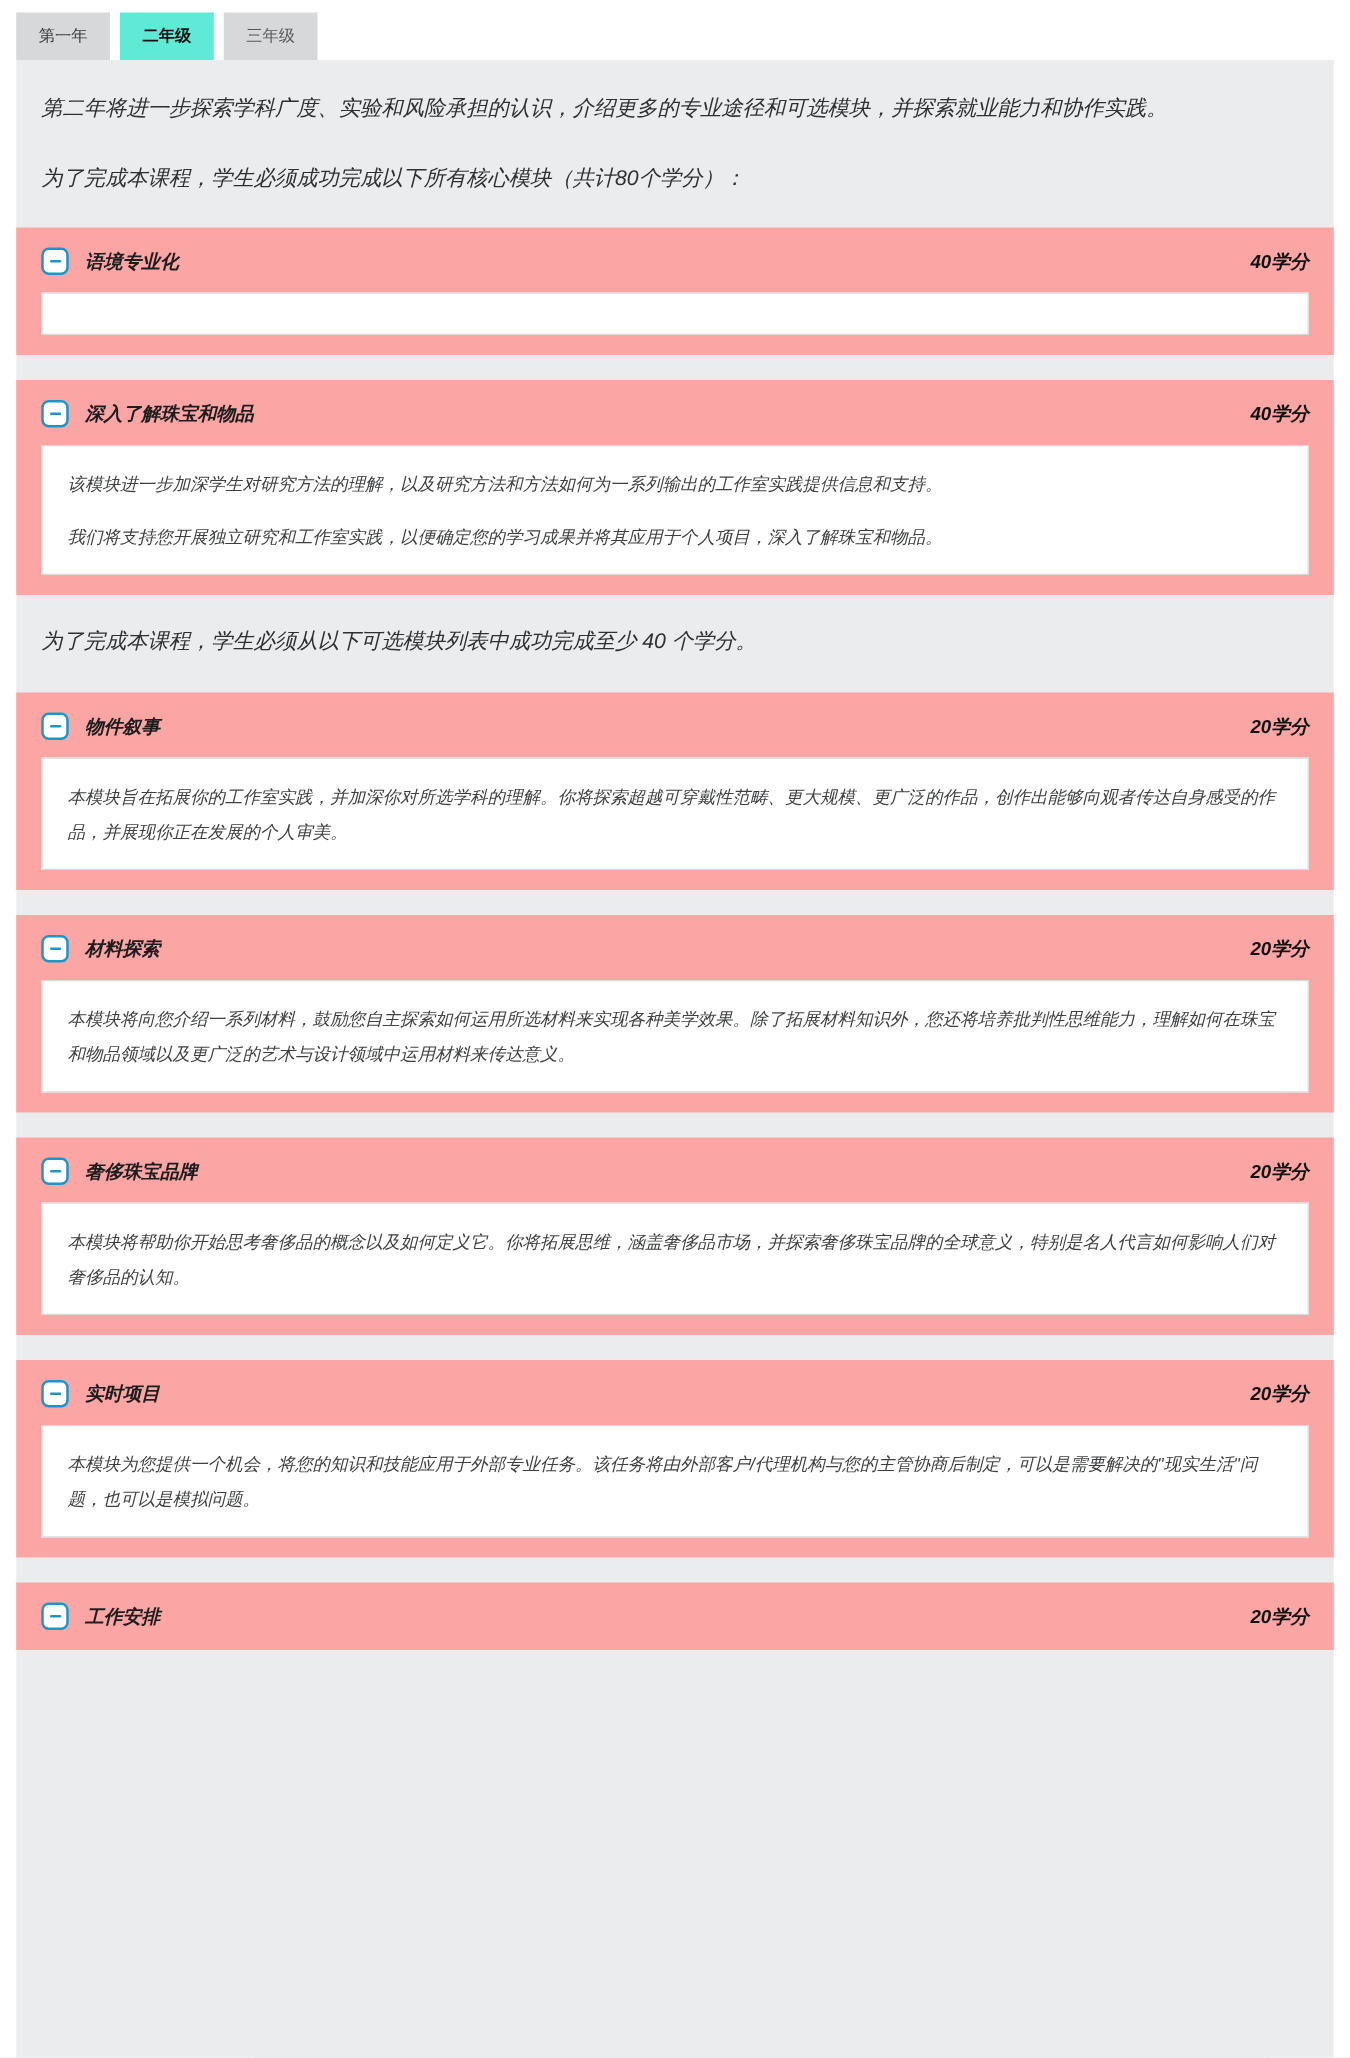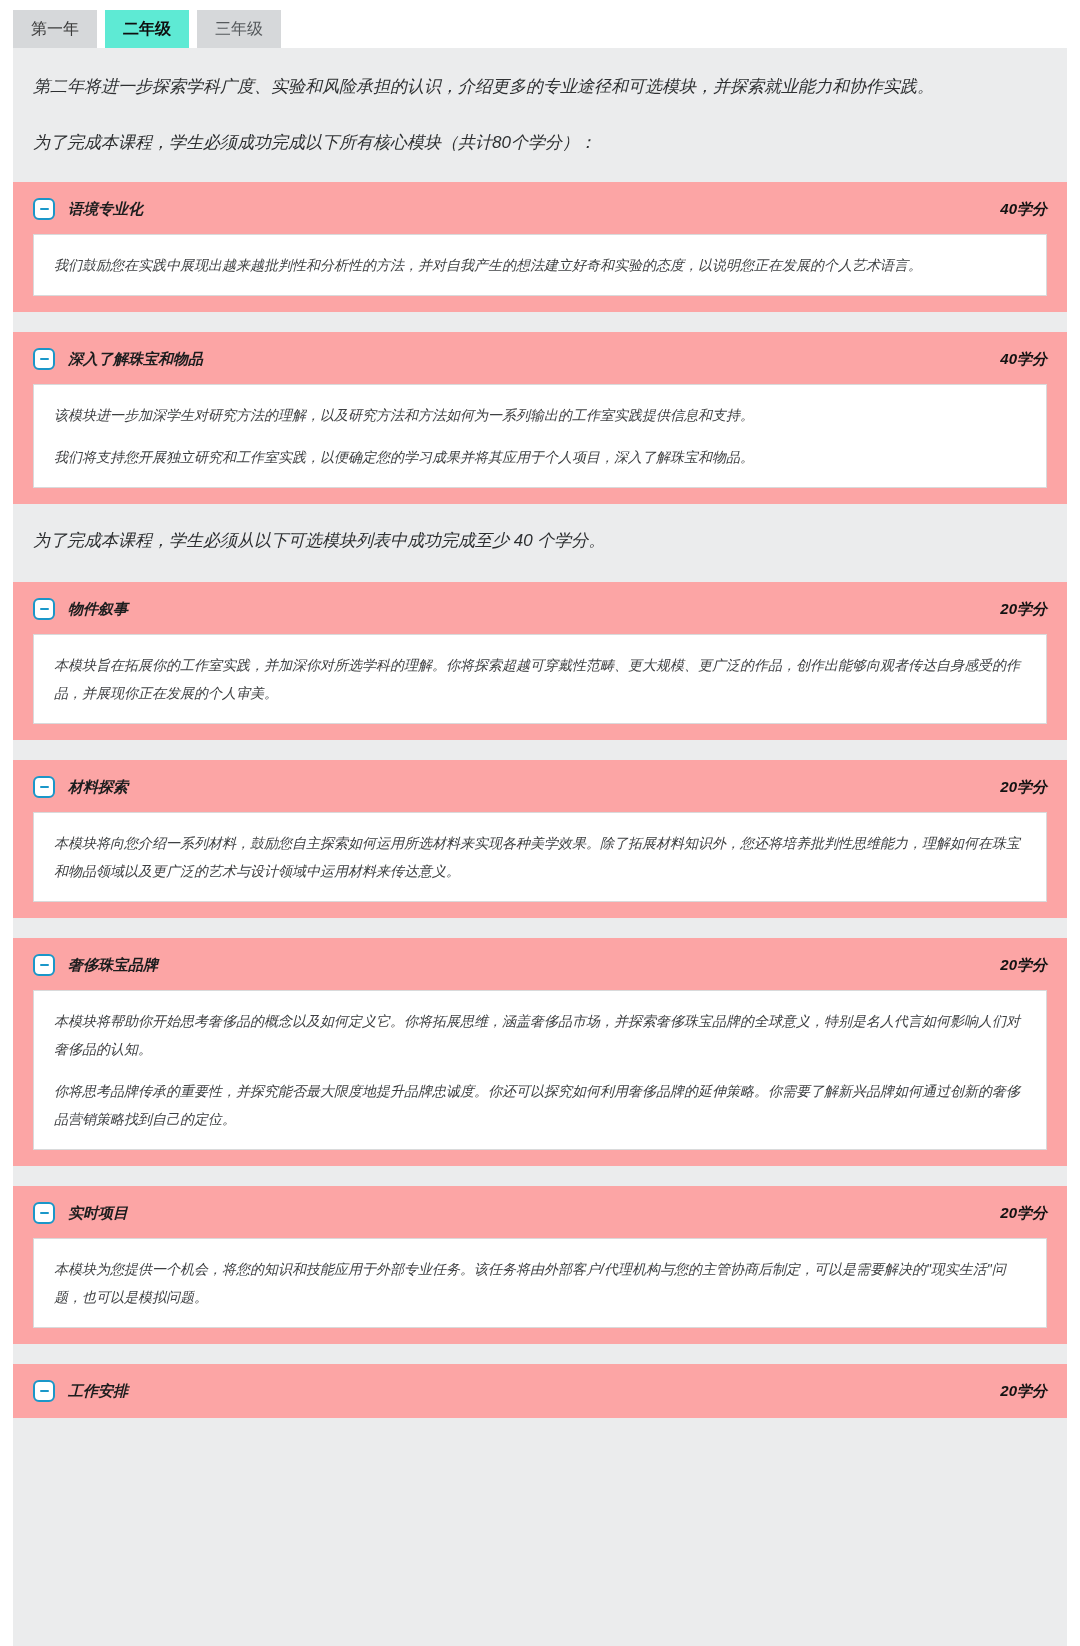--- a/index.html
+++ b/index.html
@@ -8,21 +8,21 @@
     font-family:"Liberation Sans","DejaVu Sans",sans-serif;
     -webkit-font-smoothing:antialiased;
   }
   .page{margin:10px 13px 0 13px;}
 
   
   .tabs{display:flex;align-items:flex-end;}
   .tab{
     height:38px;display:inline-flex;align-items:center;
     padding:0 18px;margin-right:8px;border:none;cursor:pointer;
-    background:#d6d8da;color:#3a3a3a;font-size:16px;
+    background:#d6d8da;color:#3a3a3a;font-size:13px;
     font-family:inherit;
   }
   .tab.active{background:#5eead4;color:#0f0f0f;font-weight:700;}
   .tab:nth-child(3){color:#55595c;text-align:right;}
 
   
   .panel{background:#ebeced;min-height:1598px;font-style:italic;}
   .intro{padding:26px 20px 6px 20px;}
   .intro p{margin:0 0 30px 0;font-size:17px;line-height:26px;color:#2d2f31;}
   .intro p:last-child{margin-bottom:0;}
@@ -68,21 +68,20 @@
     <div id="core-modules">
   <section class="module-card">
     <div class="module-header">
       <span class="collapse-btn">
               <span class="minus-bar"></span>
             </span>
       <span class="module-title">语境专业化</span>
       <span class="module-credits">40学分</span>
     </div>
     <div class="module-body">
-            <p>我们鼓励您在实践中展现出越来越批判性和分析性的方法，并对自我产生的想法建立好奇和实验的态度，以说明您正在发展的个人艺术语言。</p>
           </div>
   </section>
 
   <section class="module-card">
     <div class="module-header">
       <span class="collapse-btn">
               <span class="minus-bar"></span>
             </span>
       <span class="module-title">深入了解珠宝和物品</span>
       <span class="module-credits">40学分</span>
@@ -126,21 +125,20 @@
   <section class="module-card">
     <div class="module-header">
       <span class="collapse-btn">
               <span class="minus-bar"></span>
             </span>
       <span class="module-title">奢侈珠宝品牌</span>
       <span class="module-credits">20学分</span>
     </div>
     <div class="module-body">
             <p>本模块将帮助你开始思考奢侈品的概念以及如何定义它。你将拓展思维，涵盖奢侈品市场，并探索奢侈珠宝品牌的全球意义，特别是名人代言如何影响人们对奢侈品的认知。</p>
-            <p>你将思考品牌传承的重要性，并探究能否最大限度地提升品牌忠诚度。你还可以探究如何利用奢侈品牌的延伸策略。你需要了解新兴品牌如何通过创新的奢侈品营销策略找到自己的定位。</p>
           </div>
   </section>
 
   <section class="module-card">
     <div class="module-header">
       <span class="collapse-btn">
               <span class="minus-bar"></span>
             </span>
       <span class="module-title">实时项目</span>
       <span class="module-credits">20学分</span>

